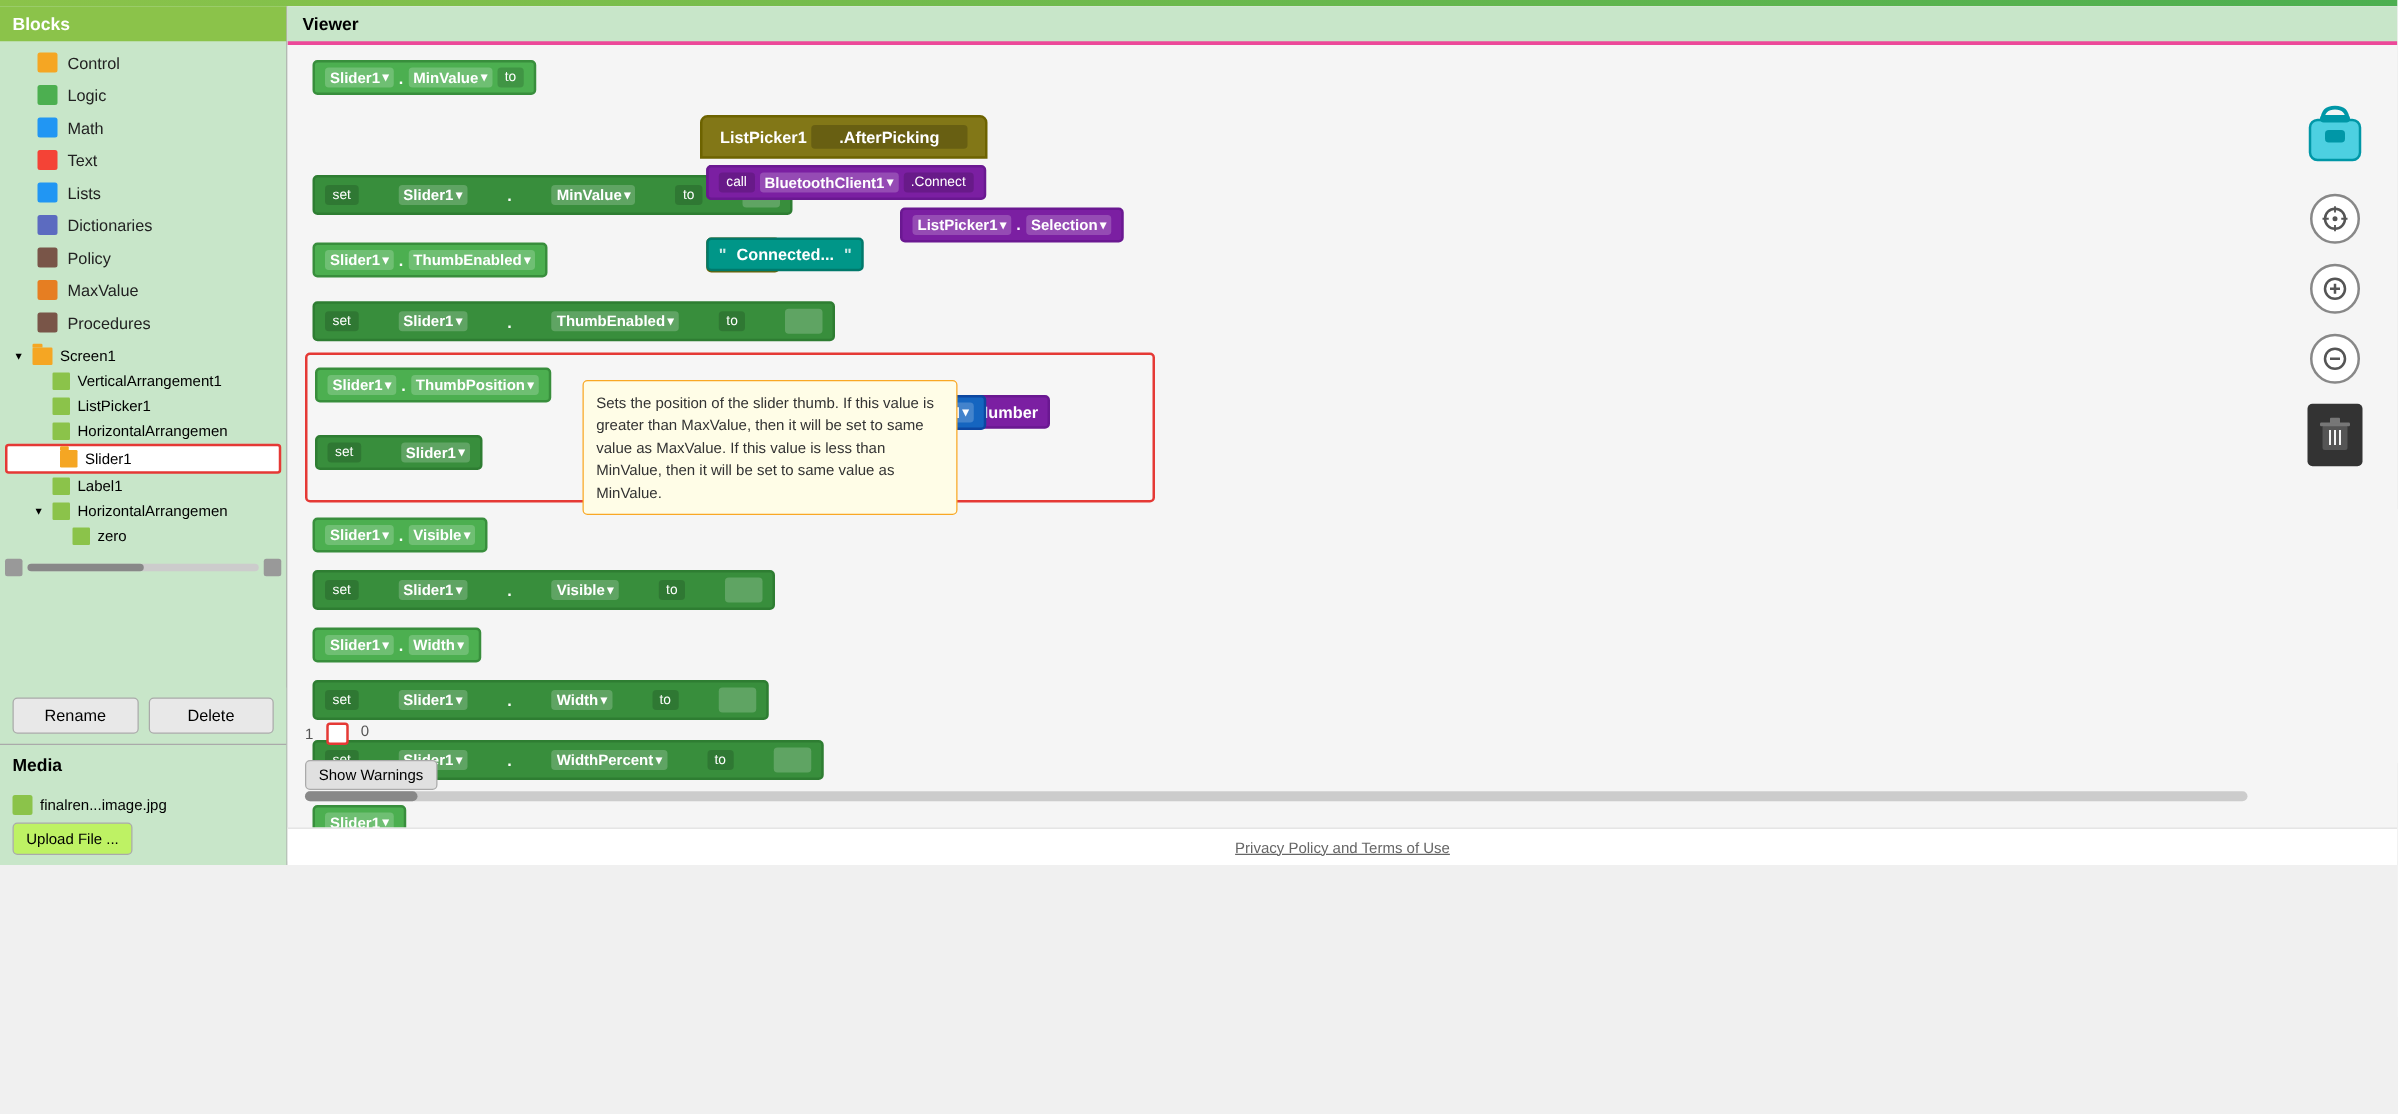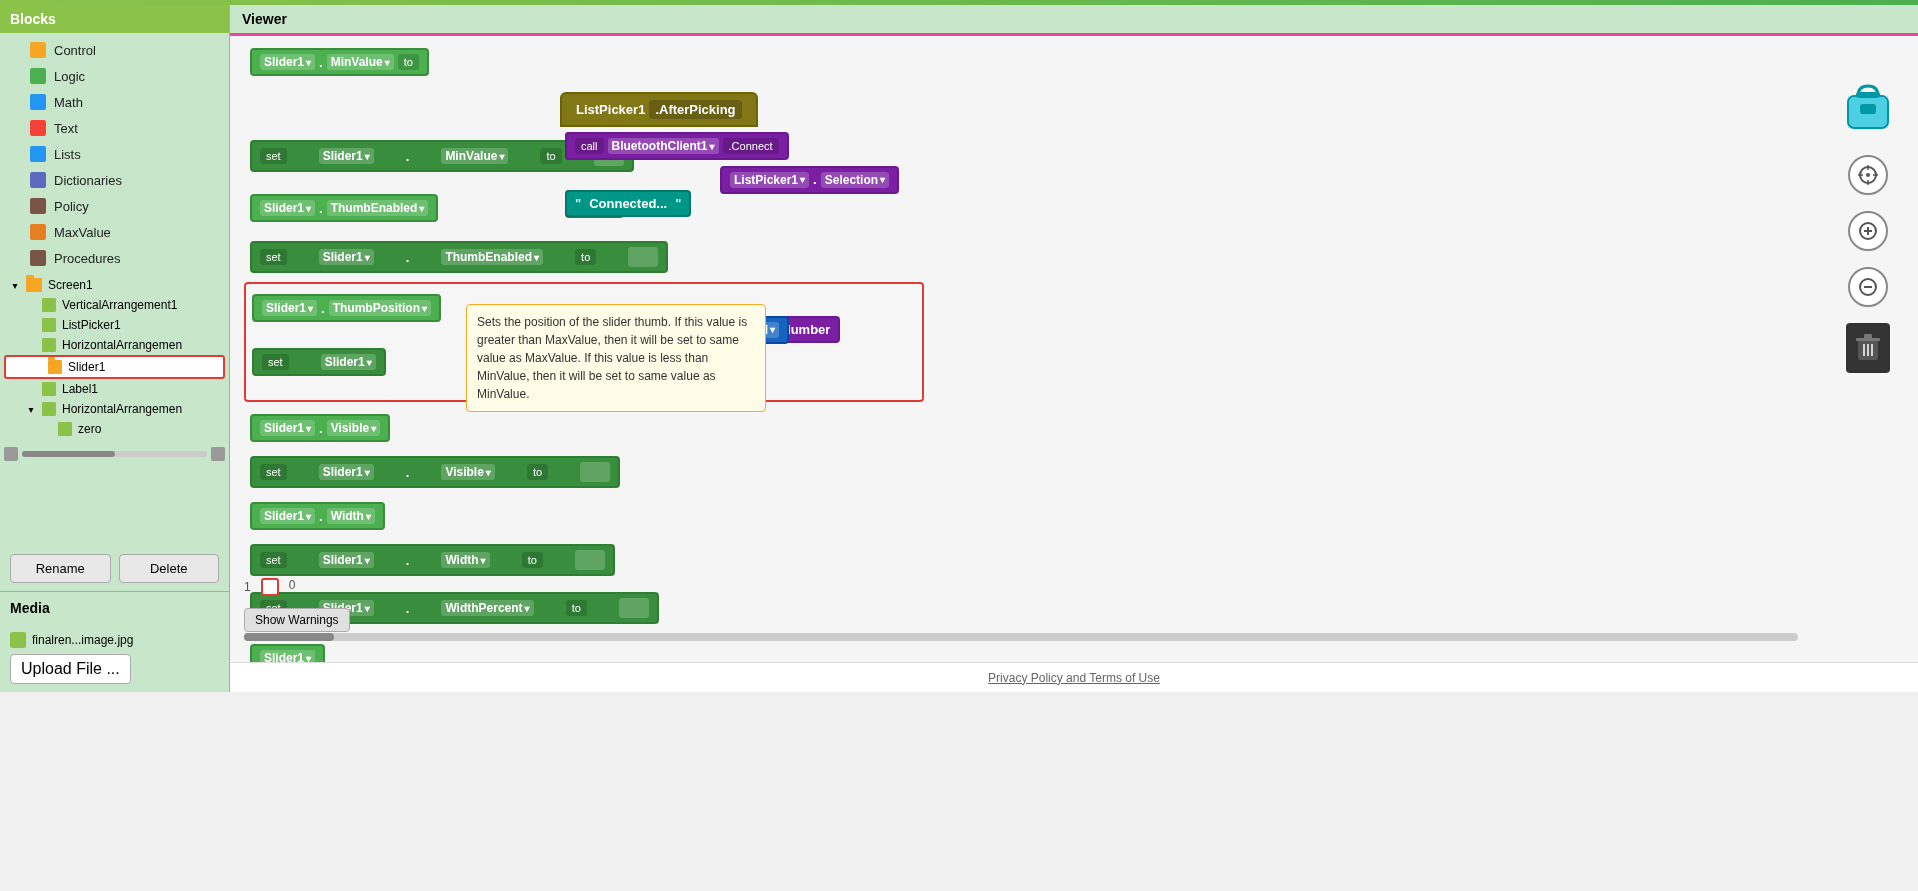--- a/index.html
+++ b/index.html
@@ -129,25 +129,25 @@
       gap: 6px;
     }
     .media-file-icon {
       width: 16px;
       height: 16px;
       background: #8bc34a;
       border-radius: 2px;
     }
     .upload-btn {
       padding: 5px 10px;
-      background: #ffffff;
+      background: #bef264;
       border: 1px solid #aaa;
       border-radius: 4px;
       cursor: pointer;
-      font-size: 16px;
+      font-size: 12px;
     }
 
     
     .viewer {
       flex: 1;
       background: #e8e8e8;
       position: relative;
       overflow: hidden;
     }
 
@@ -456,21 +456,21 @@
       <div class="block block-green" style="left:20px; top:12px; z-index:5;">
         <span class="block-dropdown">Slider1</span>
         <span>.</span>
         <span class="block-dropdown">MinValue</span>
         <span class="block-label">to</span>
       </div>
 
       <div style="position:absolute; left:330px; top:56px; z-index:5;">
         <div class="block block-olive" style="border-radius:6px 6px 0 0; padding:6px 14px;">
           <span>ListPicker1</span>
-          <span style="background:rgba(0,0,0,0.2);padding:2px 6px;border-radius:3px;">.AfterPicking</span>
+          <span style="background:rgba(0,0,0,0.2);padding:2px 22px;border-radius:3px;">.AfterPicking</span>
         </div>
       </div>
 
       <div class="block block-dark-green" style="left:20px; top:104px;">
         <span class="block-label">set</span>
         <span class="block-dropdown">Slider1</span>
         <span>.</span>
         <span class="block-dropdown">MinValue</span>
         <span class="block-label">to</span>
         <div style="width:30px;height:20px;background:rgba(255,255,255,0.2);border-radius:3px;"></div>

